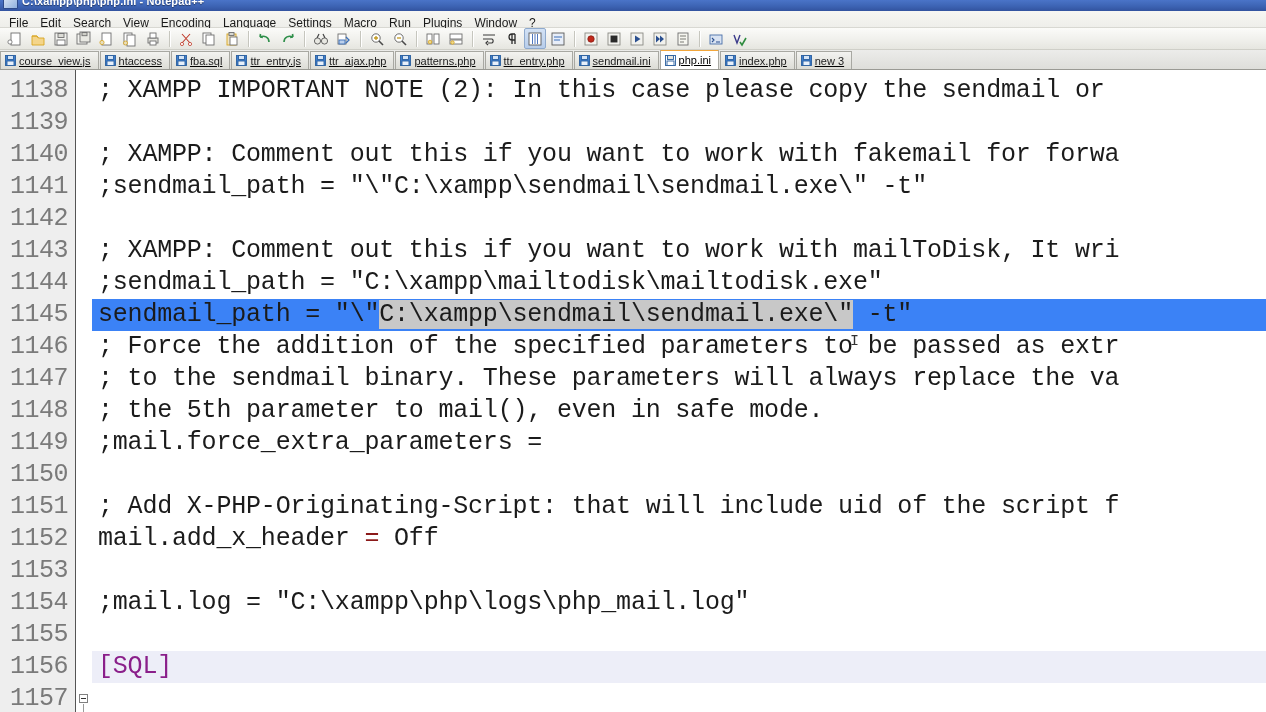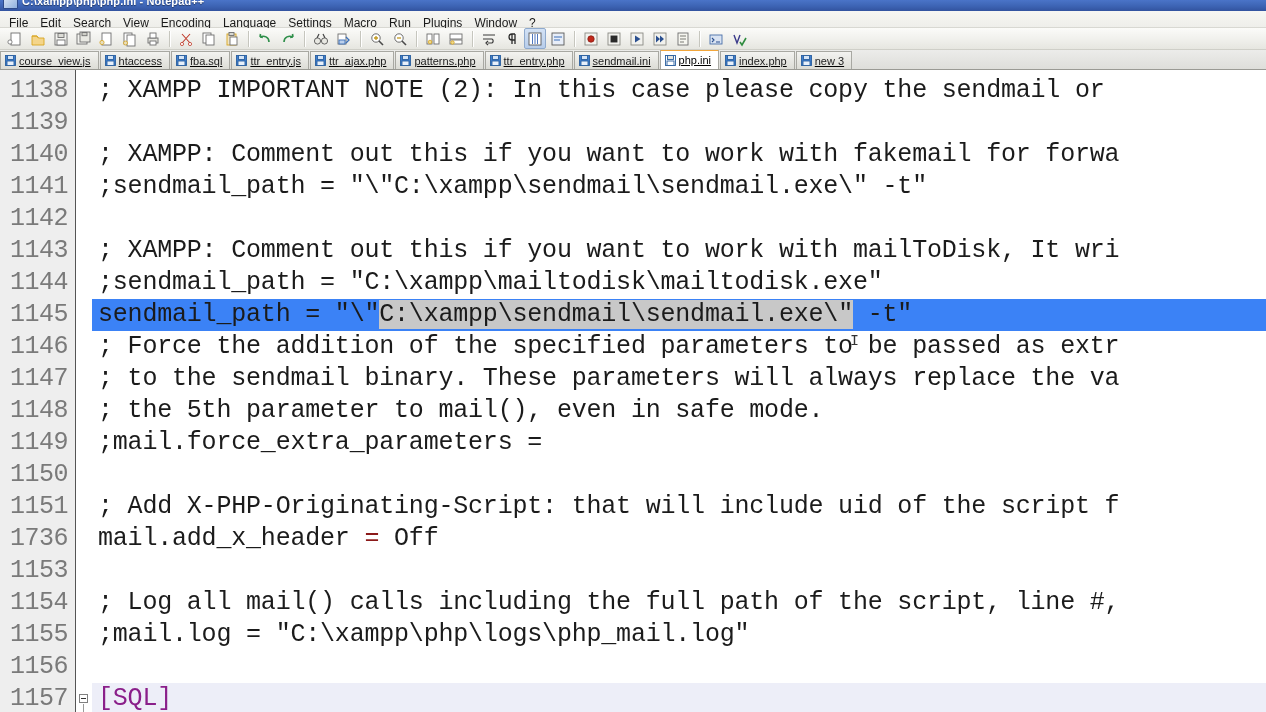--- a/index.html
+++ b/index.html
@@ -514,21 +514,21 @@
         <div class="gnum">1142</div>
         <div class="gnum">1143</div>
         <div class="gnum">1144</div>
         <div class="gnum">1145</div>
         <div class="gnum">1146</div>
         <div class="gnum">1147</div>
         <div class="gnum">1148</div>
         <div class="gnum">1149</div>
         <div class="gnum">1150</div>
         <div class="gnum">1151</div>
-        <div class="gnum">1736</div>
+        <div class="gnum">1152</div>
         <div class="gnum">1153</div>
         <div class="gnum">1154</div>
         <div class="gnum">1155</div>
         <div class="gnum">1156</div>
         <div class="gnum">1157</div>
       </div>
     <div class="fold-col" id="foldcol">
         <div style="height: 32px; position: relative;"></div>
         <div style="height: 32px; position: relative;"></div>
         <div style="height: 32px; position: relative;"></div>
@@ -563,20 +563,19 @@
         <div class="cline"><span>;sendmail_path = "C:\xampp\mailtodisk\mailtodisk.exe"</span></div>
         <div class="cline hl-current"><span>sendmail_path = "\"</span><span class="sel">C:\xampp\sendmail\sendmail.exe\"</span><span class="caret-i"></span><span> -t"</span></div>
         <div class="cline"><span>; Force the addition of the specified parameters to be passed as extr</span></div>
         <div class="cline"><span>; to the sendmail binary. These parameters will always replace the va</span></div>
         <div class="cline"><span>; the 5th parameter to mail(), even in safe mode.</span></div>
         <div class="cline"><span>;mail.force_extra_parameters =</span></div>
         <div class="cline"><span></span></div>
         <div class="cline"><span>; Add X-PHP-Originating-Script: that will include uid of the script f</span></div>
         <div class="cline"><span>mail.add_x_header </span><span class="op">=</span><span> Off</span></div>
         <div class="cline"><span></span></div>
-        <div class="cline"><span>; Log all mail() calls including the full path of the script, line #,</span></div>
         <div class="cline"><span>;mail.log = "C:\xampp\php\logs\php_mail.log"</span></div>
         <div class="cline"><span></span></div>
         <div class="cline hl-section"><span class="section">[SQL]</span></div>
       </div>
   </div>
 
 </div>
 
 </body></html>

